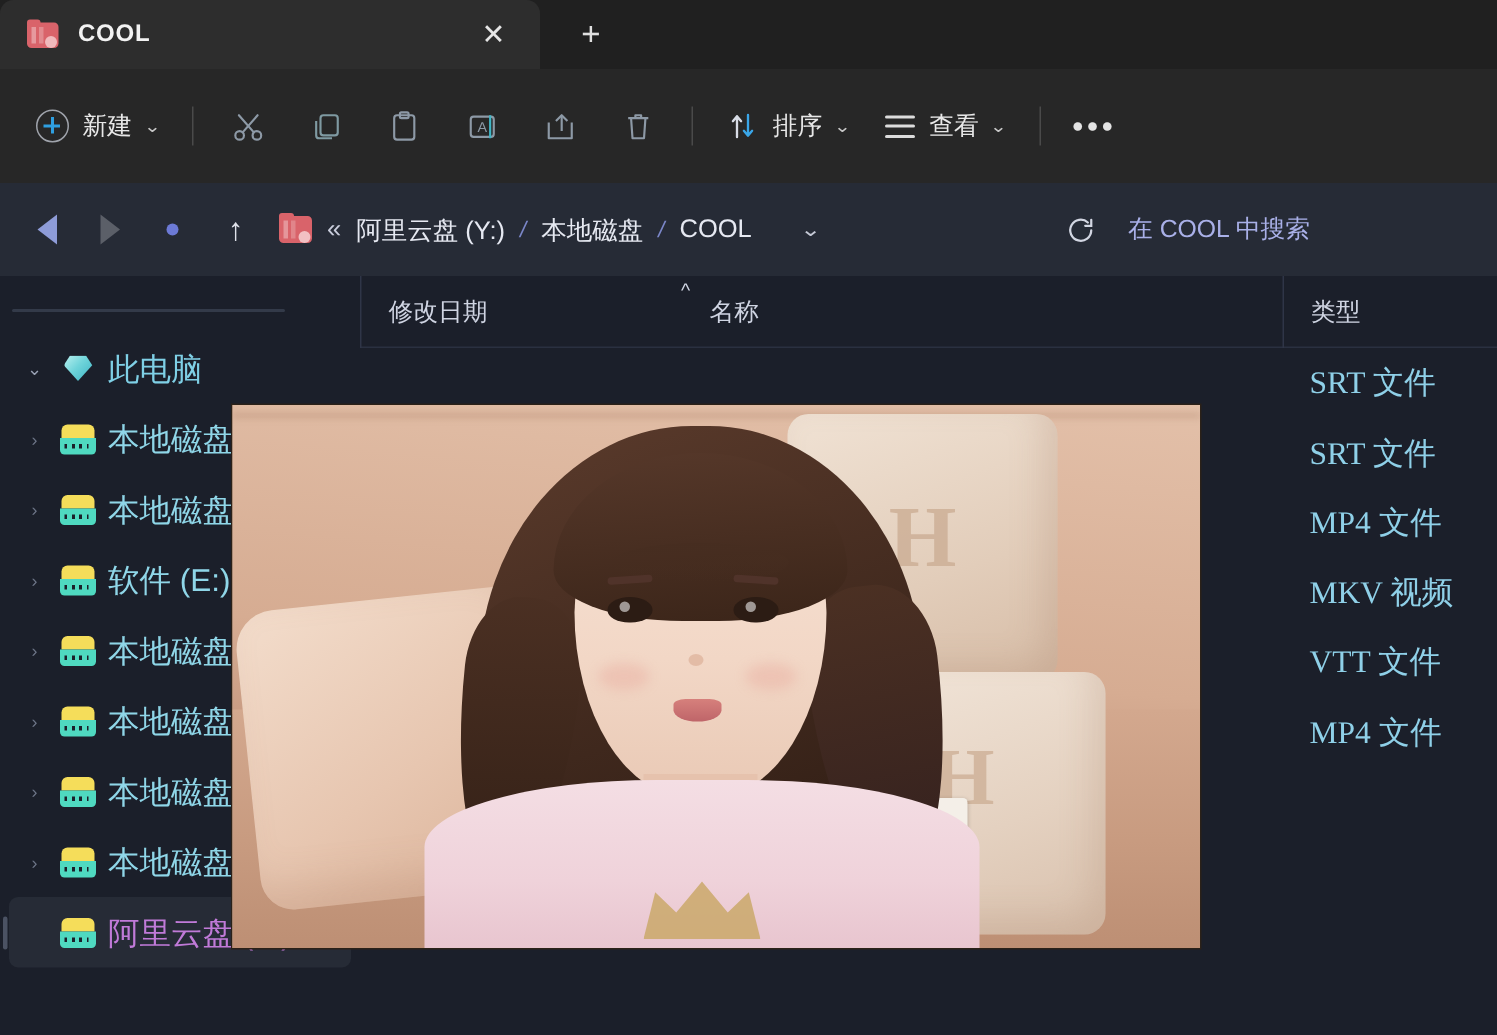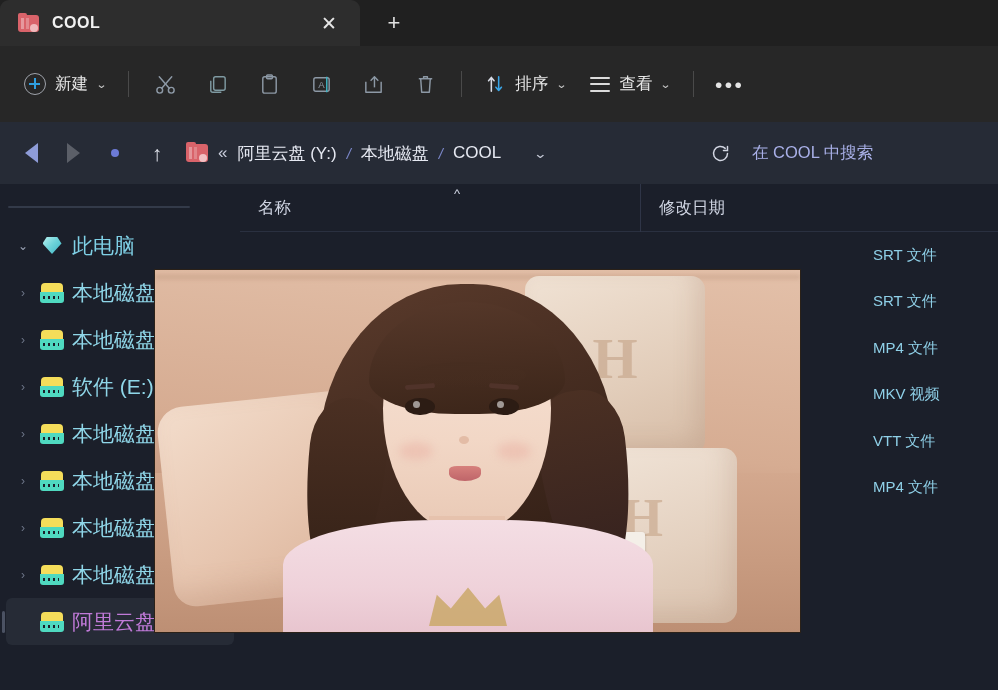--- a/index.html
+++ b/index.html
@@ -346,26 +346,27 @@
   .col.date { width: 215px; flex: 0 0 215px; border-left: 1px solid #2f3547; }
   .col.type { flex: 1 1 auto; border-left: 1px solid #2f3547; }
 
   .rows { position: relative; }
   .row {
     height: 46.5px;
     display: flex;
     align-items: center;
   }
   .cell {
-    font-size: 15px;
+    font-size: 21px;
     white-space: nowrap;
     overflow: hidden;
     padding-left: 18px;
     display: flex;
     align-items: center;
+    font-family: Liberation Serif, serif;
   }
   .cell.name { width: 400px; flex: 0 0 400px; color: #d8dbe6; }
   .cell.date { width: 215px; flex: 0 0 215px; color: #9fc8e0; }
   .cell.type { flex: 1 1 auto; color: #8fd0e8; }
 
   
   .photo {
     position: absolute;
     left: 155px; top: 270px;
     width: 645px; height: 362px;
@@ -781,22 +782,23 @@
             <span class="bot"></span>
           </span>
         </span>
       <span class="sblabel ali">阿里云盘 (Y:)</span>
     </div>
   </div>
 
   <div class="content">
     <div class="headerrow">
       <span class="sort-caret">^</span>
+      <div class="col date">修改日期</div>
       <div class="col name">名称</div>
-      <div class="col date">修改日期</div>
+      <div class="col type">类型</div>
     </div>
 
     <div class="rows">
       <div class="row">
         <div class="cell name"></div>
         <div class="cell date"></div>
         <div class="cell type">SRT 文件</div>
       </div>
       <div class="row">
         <div class="cell name"></div>

